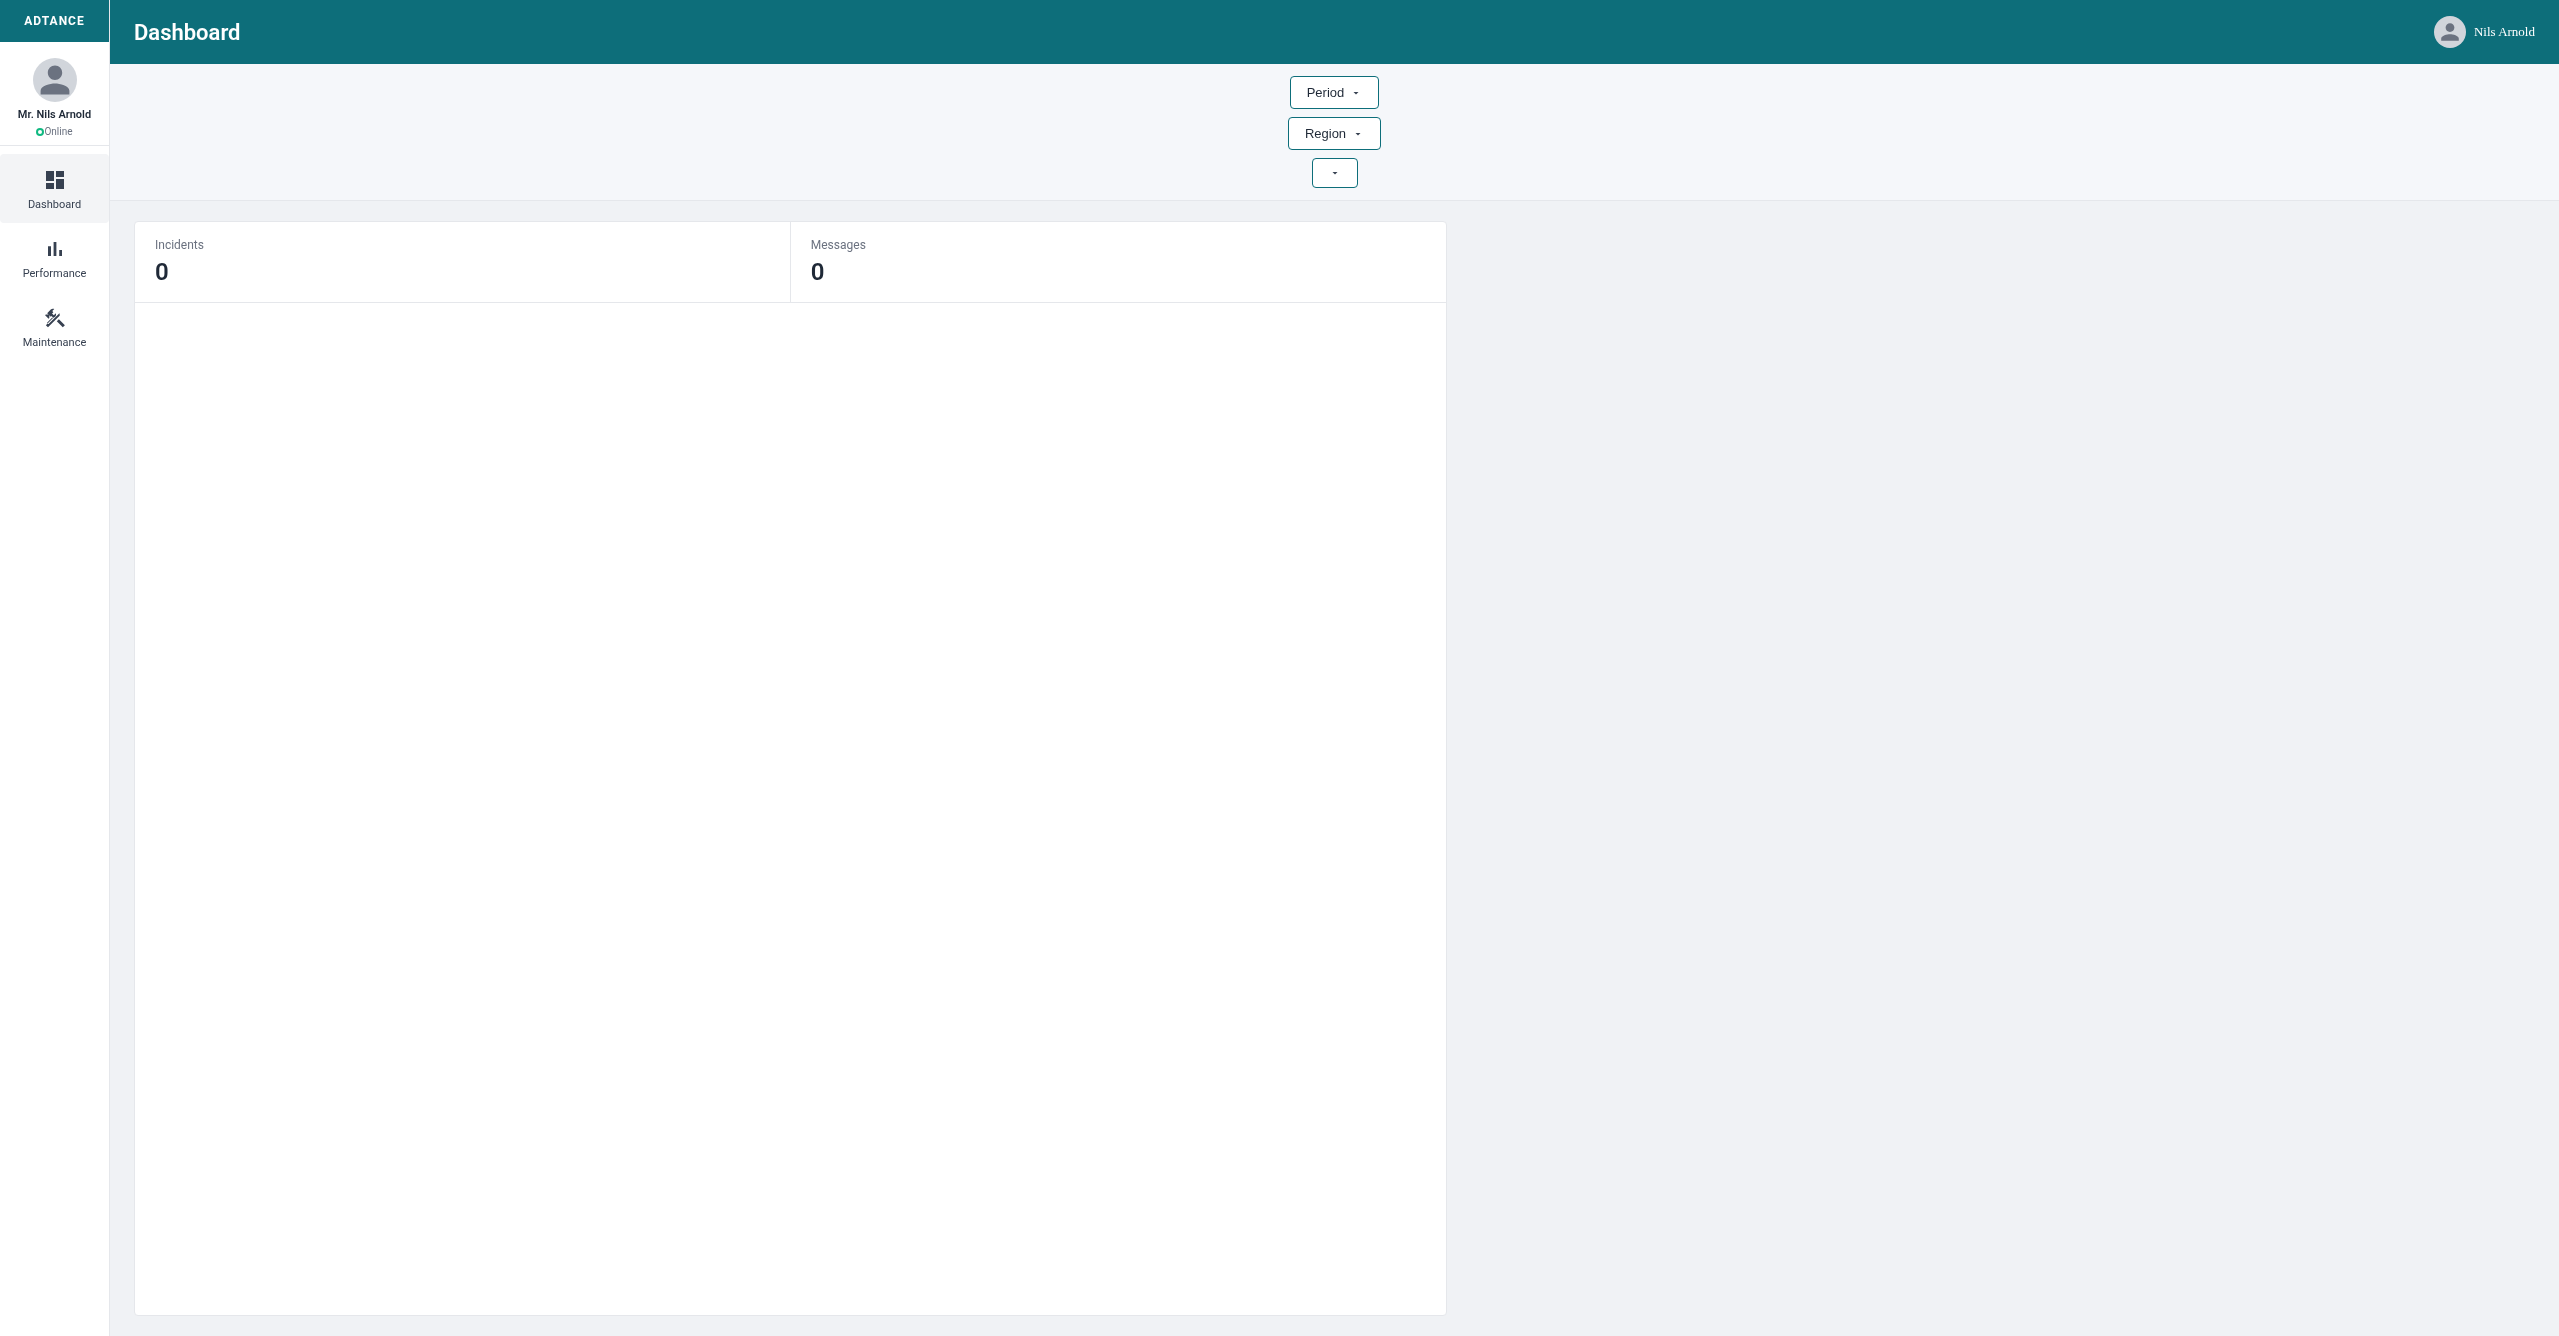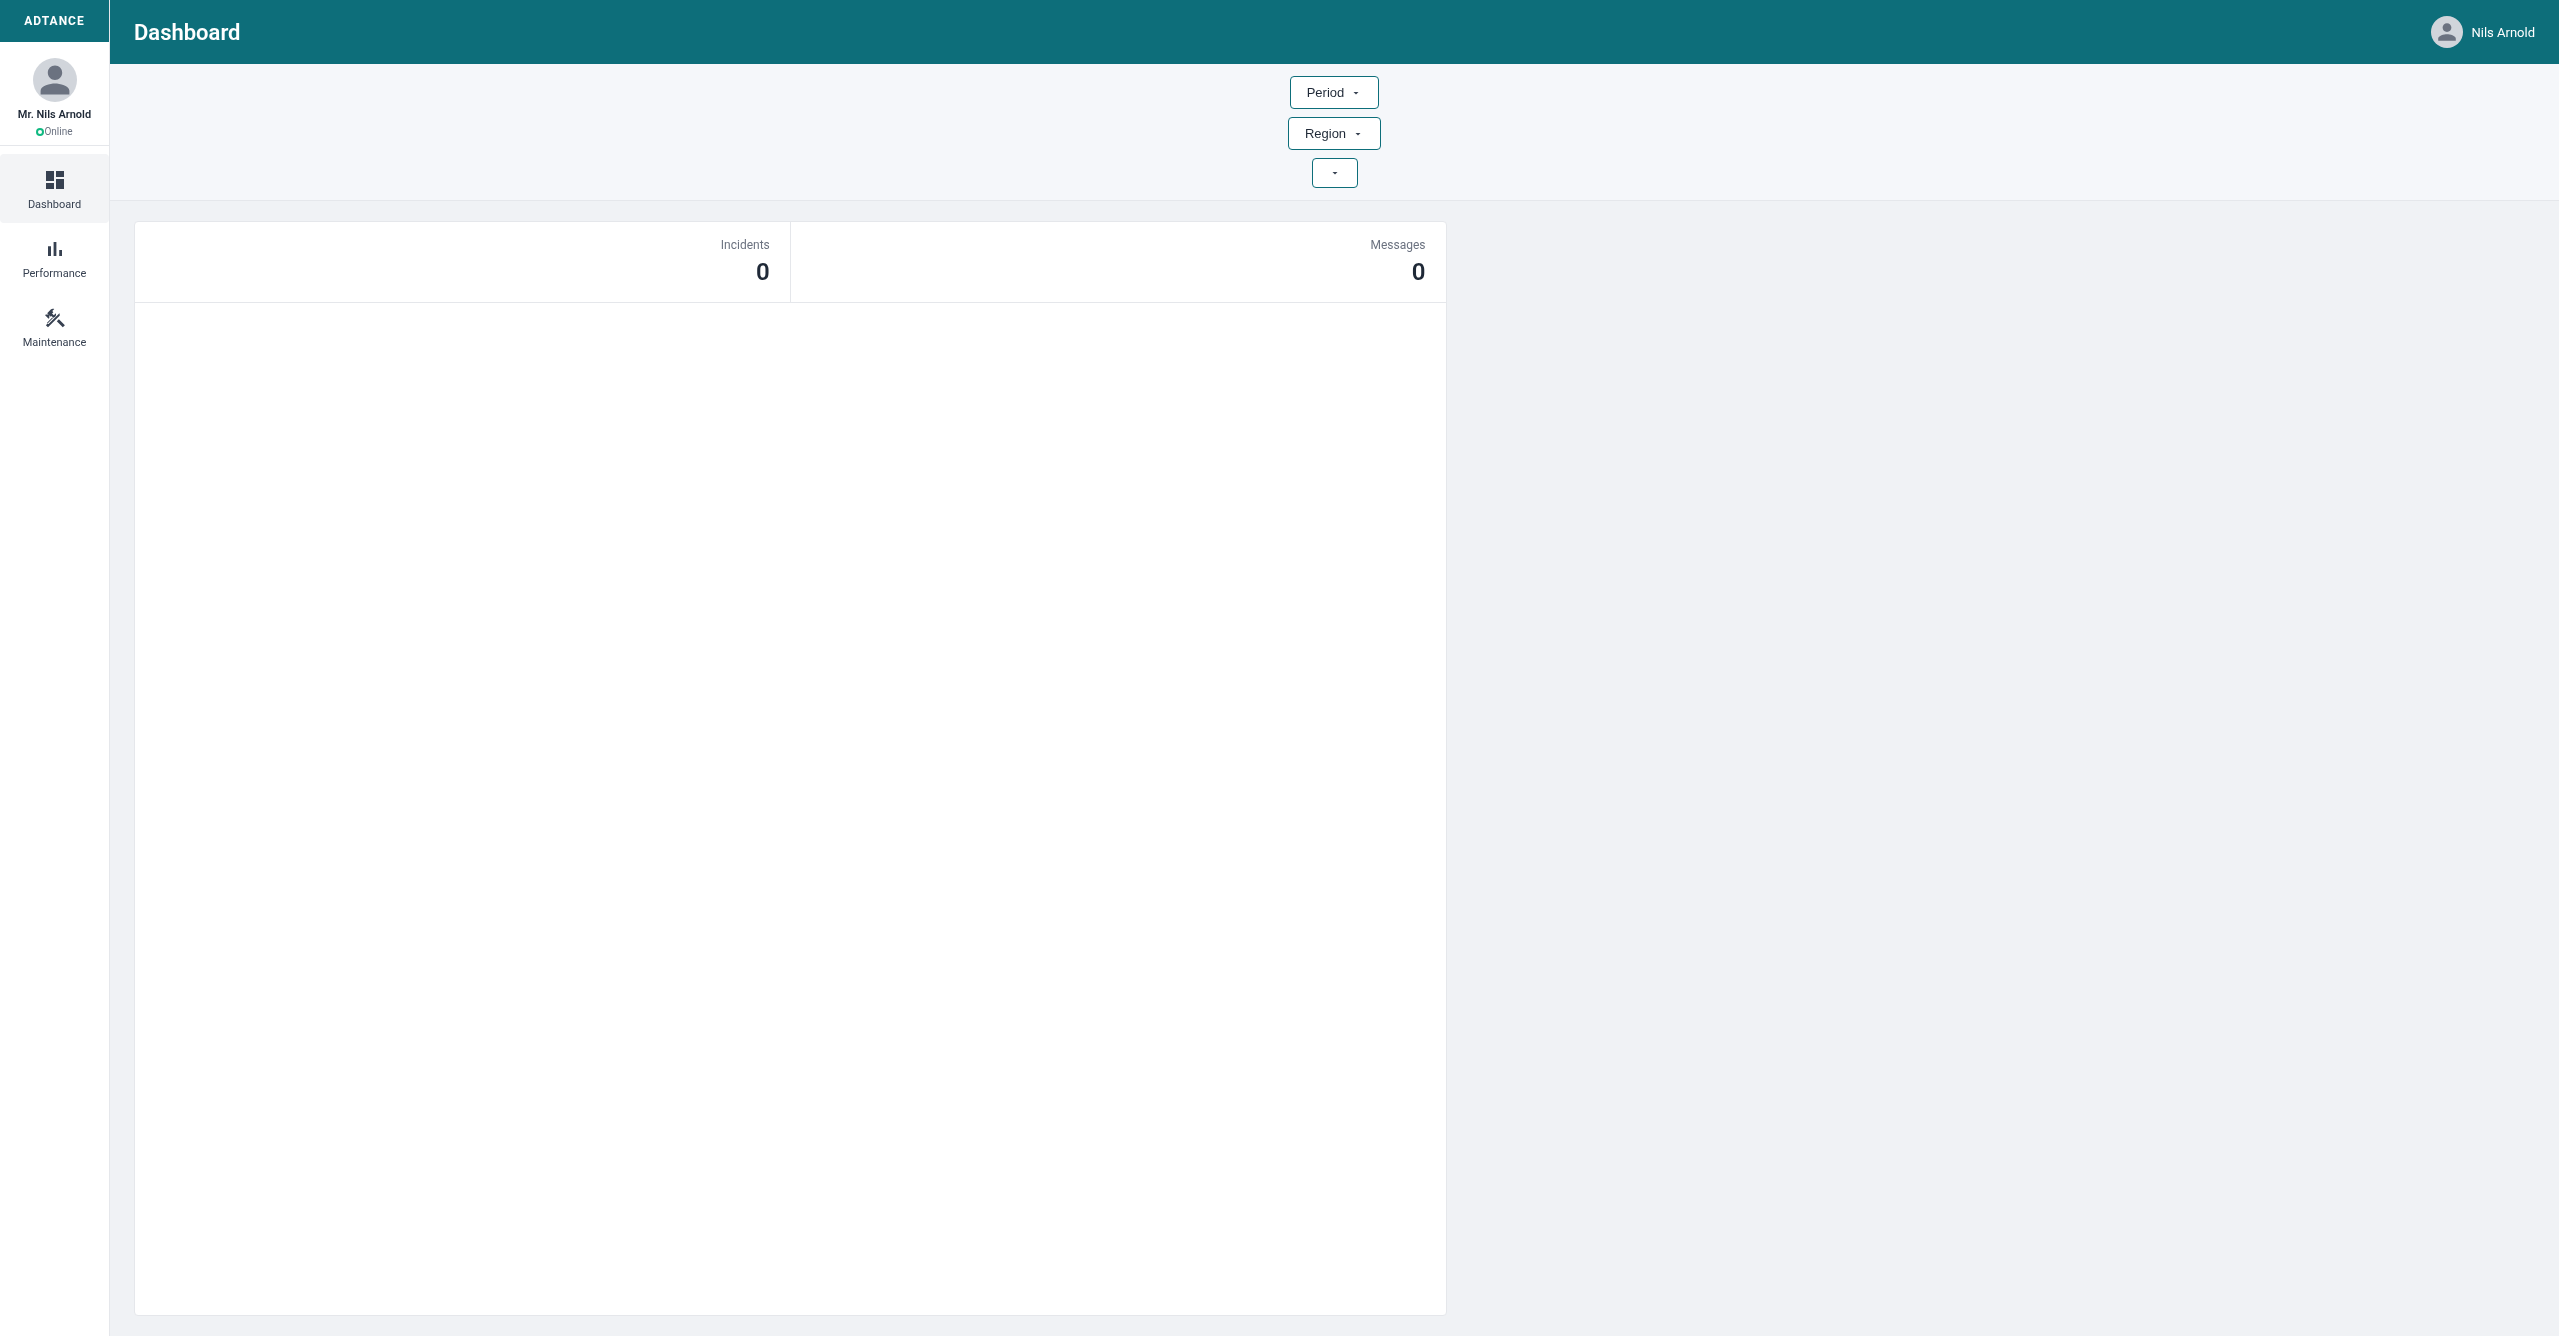--- a/index.html
+++ b/index.html
@@ -195,20 +195,21 @@
 
     .user-badge-avatar svg {
       width: 22px;
       height: 22px;
       fill: #6b7280;
     }
 
     .user-badge-name {
       font-size: 13px;
       color: #ffffff;
+      font-family: Liberation Serif, serif;
     }
 
     
     .toolbar {
       background: #f5f7fa;
       padding: 12px 24px;
       display: flex;
       align-items: center;
       justify-content: flex-start;
       gap: 8px;
@@ -259,21 +260,21 @@
     }
 
     .stats-row {
       display: flex;
       border-bottom: 1px solid #e5e7eb;
     }
 
     .stat-box {
       flex: 1;
       padding: 16px 20px;
-      text-align: right;
+      text-align: left;
       border-right: 1px solid #e5e7eb;
     }
 
     .stat-box:last-child {
       border-right: none;
     }
 
     .stat-label {
       font-size: 12px;
       color: #6b7280;

